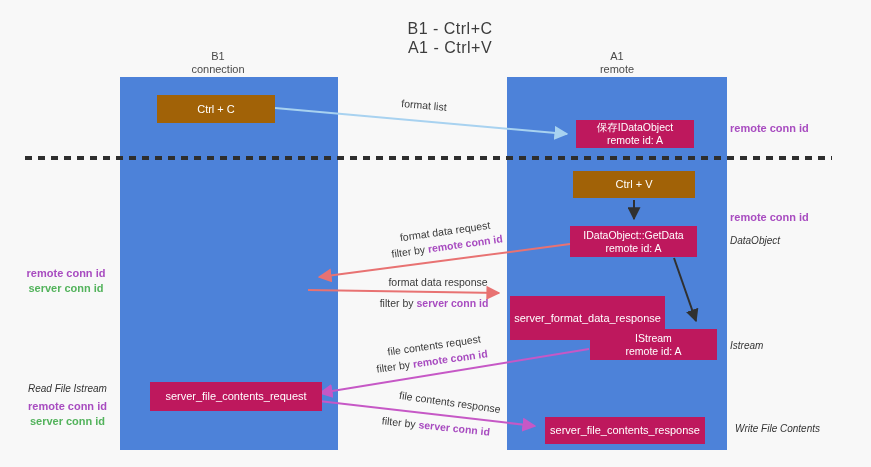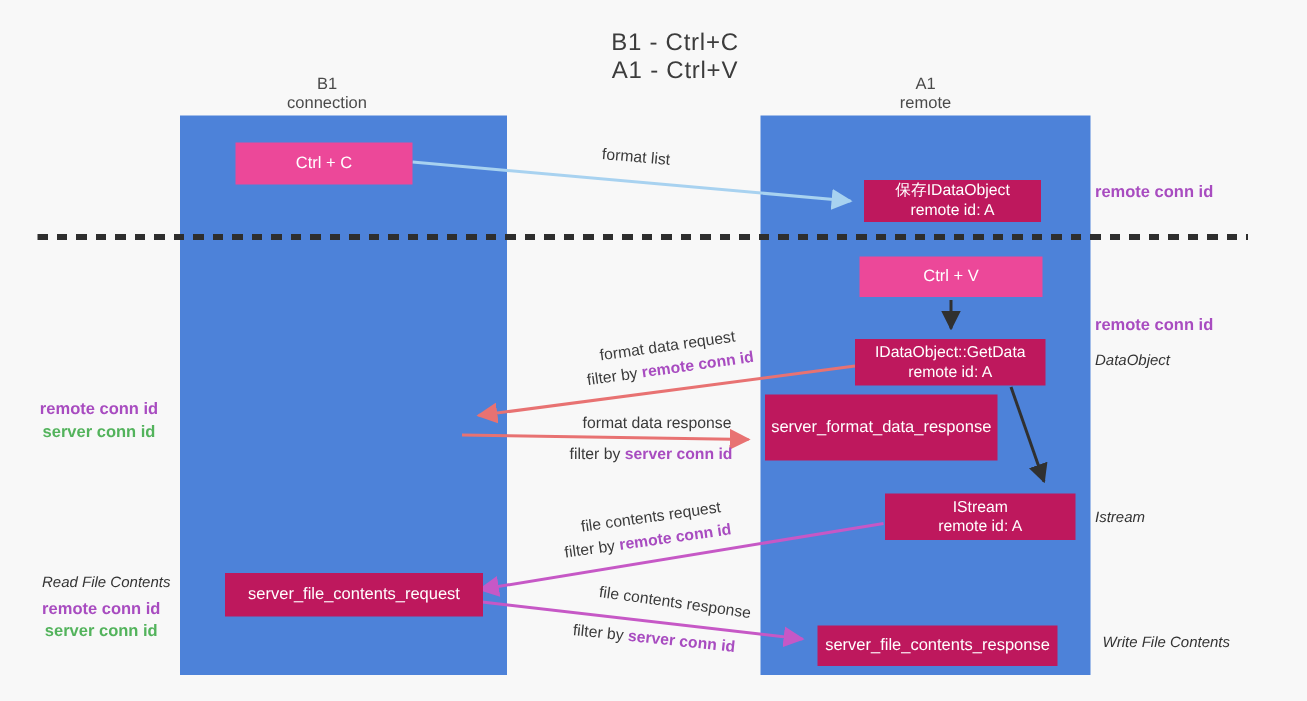--- a/index.html
+++ b/index.html
@@ -16,30 +16,30 @@
 
   .col-header { top:50px; text-align:center; font-size:11px; line-height:13px; color:#4a4a4a; }
   .col-header-left  { left:120px; width:196px; }
   .col-header-right { left:507px; width:220px; }
 
   .divider { left:25px; top:156px; width:807px; height:4px;
              background:repeating-linear-gradient(90deg,#2e2e2e 0 7px,transparent 7px 13px); }
 
   .node { display:flex; flex-direction:column; align-items:center; justify-content:center;
           color:#fff; text-align:center; font-size:11px; line-height:13px; }
-  .node-green  { background:#ec4899; }
+  .node-green  { background:#a16207; }
   .node-orange { background:#be185d; }
   .node-2line { font-size:10.5px; }
 
   .n-ctrlc  { left:157px; top:95px;  width:118px; height:28px; }
   .n-save   { left:576px; top:120px; width:118px; height:28px; }
   .n-ctrlv  { left:573px; top:171px; width:122px; height:27px; }
   .n-getdata{ left:570px; top:226px; width:127px; height:31px; }
   .n-sfdreq { left:151px; top:267px; width:157px; height:29px; }
-  .n-sfdres { left:510px; top:263px; width:155px; height:44px; }
+  .n-sfdres { left:510px; top:296px; width:155px; height:44px; }
   .n-istream{ left:590px; top:329px; width:127px; height:31px; }
   .n-sfcreq { left:150px; top:382px; width:172px; height:29px;text-align:right; }
   .n-sfcres { left:545px; top:417px; width:160px; height:27px; }
 
   .side-label { font-size:10px; color:#333; white-space:nowrap;font-style:italic; }
   .purple { color:#a84cc0; font-weight:bold; }
   .green-lbl { color:#53b35c; font-weight:bold; }
   .conn-label { font-size:11px; white-space:nowrap; }
   .conn-group { text-align:center; line-height:14.5px; font-size:11px; }
 
@@ -160,19 +160,19 @@
   <div class="abs conn-label purple" style="left:730px;top:122px;">remote conn id</div>
   <div class="abs conn-label purple" style="left:730px;top:211px;">remote conn id</div>
   <div class="abs side-label" style="left:730px;top:235px;">DataObject</div>
   <div class="abs side-label" style="left:730px;top:340px;">Istream</div>
   <div class="abs side-label" style="left:735px;top:423px;">Write File Contents</div>
 
   <div class="abs conn-group" style="left:25px;top:266px;width:82px;">
     <div class="purple">remote conn id</div>
     <div class="green-lbl">server conn id</div>
   </div>
-  <div class="abs side-label" style="left:28px;top:383px;">Read File Contents</div>
+  <div class="abs side-label" style="left:28px;top:383px;">Read File Istream</div>
   <div class="abs conn-group" style="left:25px;top:399px;width:85px;">
     <div class="purple">remote conn id</div>
     <div class="green-lbl">server conn id</div>
   </div>
 
 </div>
 
 </body></html>

